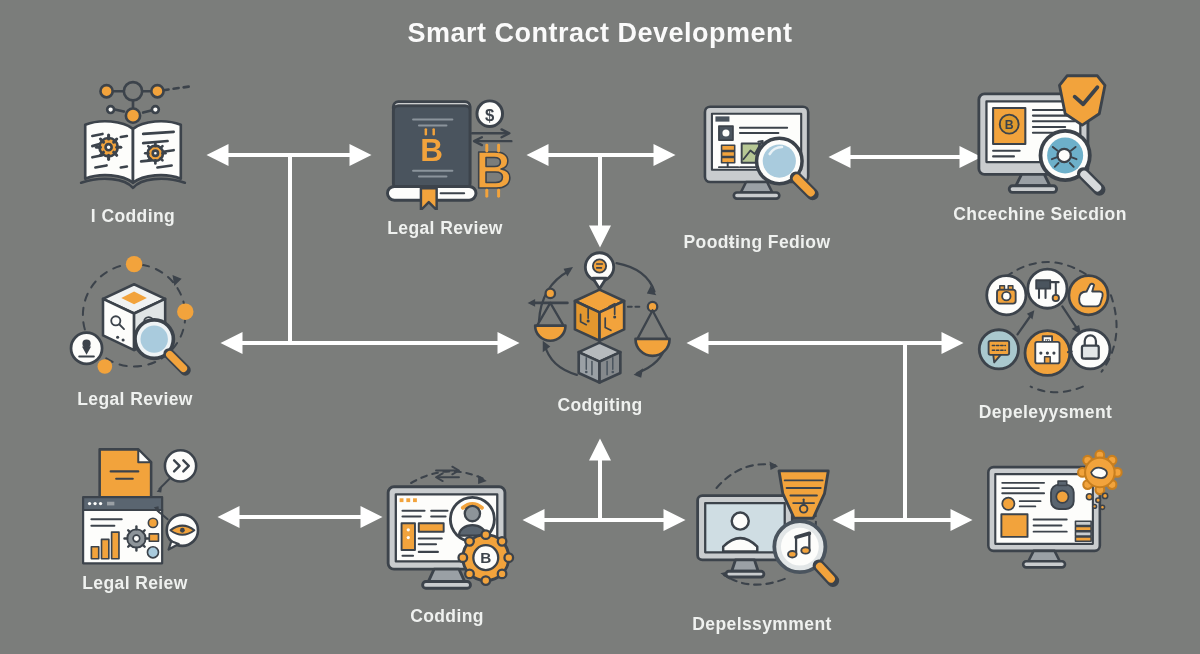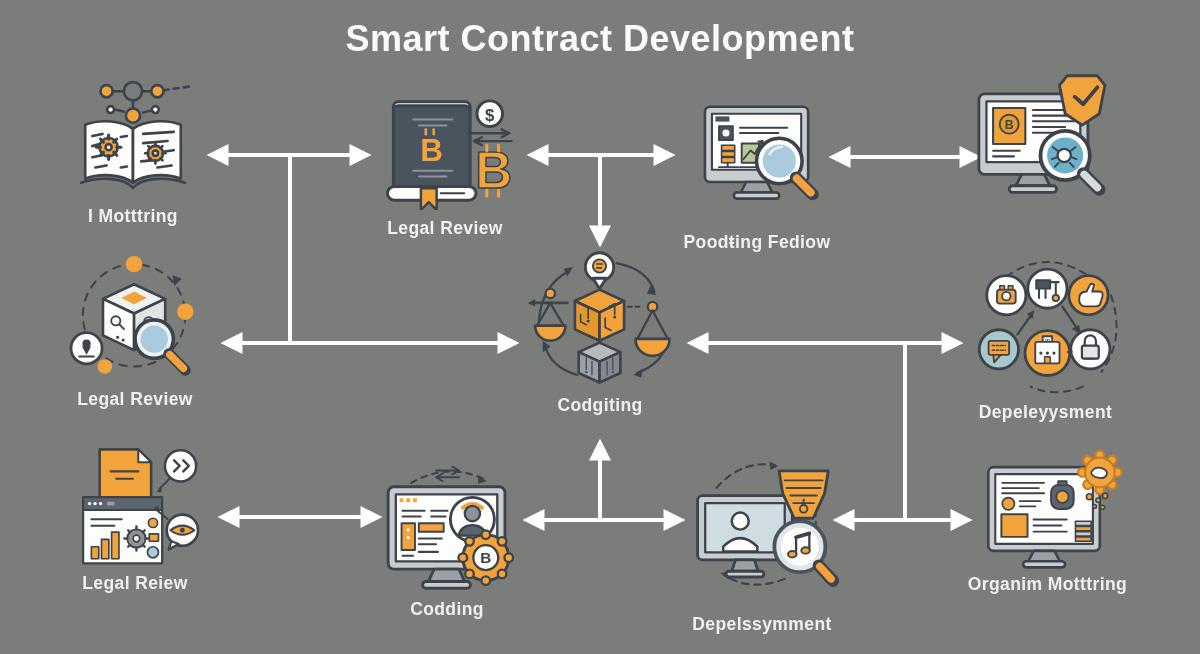--- a/index.html
+++ b/index.html
@@ -2,21 +2,21 @@
 <html><head>
 <meta charset="utf-8">
 <style>
   html,body{margin:0;padding:0;background:#7b7d7b;}
   #canvas{
     position:relative;width:1200px;height:654px;background:#7b7d7b;
     overflow:hidden;font-family:"Liberation Sans",sans-serif;
   }
   .title{
     position:absolute;top:18px;left:0;width:1200px;text-align:center;
-    color:#fafafa;font-size:36px;font-weight:bold;letter-spacing:.5px;
+    color:#fafafa;font-size:27px;font-weight:bold;letter-spacing:.5px;
   }
   .node{position:absolute;display:flex;flex-direction:column;align-items:center;}
   .lbl{
     color:#eff1ef;font-size:17.5px;font-weight:bold;letter-spacing:.4px;
     text-align:center;white-space:nowrap;
   }
   #wires{position:absolute;left:0;top:0;pointer-events:none;}
   .ic{display:block;}
 </style>
 </head>
@@ -100,21 +100,21 @@
               <line x1="99" y1="74" x2="102" y2="74"></line>
               <line x1="85" y1="67" x2="87" y2="69"></line>
               <line x1="97" y1="79" x2="99" y2="81"></line>
               <line x1="85" y1="81" x2="87" y2="79"></line>
               <line x1="97" y1="69" x2="99" y2="67"></line>
             </g>
           <circle cx="92" cy="74" r="2.6" fill="#fdfdfb"></circle>
         </g>
       </g>
     </svg>
-    <div class="lbl" style="margin-top:8px">I Motttring</div>
+    <div class="lbl" style="margin-top:8px">I Codding</div>
   </div>
 
   <div class="node" style="left:350px;top:92px;width:190px">
     <svg class="ic" width="155" height="118" viewBox="0 0 150 120">
       <g stroke="#3c434b" stroke-width="3" fill="none" stroke-linecap="round" stroke-linejoin="round">
         <rect x="22" y="10" width="78" height="12" rx="5" fill="#fdfdfb"></rect>
         <rect x="22" y="14" width="78" height="84" rx="5" fill="#4a545e"></rect>
         <line x1="42" y1="28" x2="82" y2="28" stroke="#8b949c" stroke-width="2"></line>
           <line x1="48" y1="34" x2="76" y2="34" stroke="#8b949c" stroke-width="2"></line>
         <text x="61" y="70" text-anchor="middle" font-family="Liberation Sans,sans-serif" font-size="32" font-weight="bold" fill="#F2A33C" stroke="none">B</text>
@@ -213,20 +213,21 @@
               <line x1="99" y1="96" x2="95" y2="100"></line>
               <line x1="112" y1="83" x2="117" y2="79"></line>
               <line x1="113" y1="90" x2="118" y2="92"></line>
               <line x1="111" y1="96" x2="115" y2="100"></line>
             </g>
           <line x1="125" y1="107" x2="142" y2="124" stroke="#3c434b" stroke-width="13"></line>
           <line x1="126" y1="108" x2="140" y2="122" stroke="#d7dadc" stroke-width="8"></line>
         </g>
       </g>
     </svg>
+    <div class="lbl" style="margin-top:4px">Chcechine Seicdion</div>
   </div>
 
   <div class="node" style="left:40px;top:255px;width:190px">
     <svg class="ic" width="150" height="128" viewBox="0 0 150 140">
       <g stroke="#3c434b" stroke-width="2.8" fill="none" stroke-linecap="round" stroke-linejoin="round">
         <circle cx="74" cy="66" r="56" stroke-dasharray="8 8" stroke-width="2.2"></circle>
         <polygon points="116,22 126,26 118,34" fill="#3c434b" stroke="none"></polygon>
         <polygon points="34,112 26,104 24,115" fill="#3c434b" stroke="none"></polygon>
         <circle cx="74" cy="10" r="9" fill="#F2A33C" stroke="none"></circle>
         <circle cx="130" cy="62" r="9" fill="#F2A33C" stroke="none"></circle>
@@ -486,21 +487,21 @@
             <circle cx="103" cy="85" r="4.5"></circle>
               <circle cx="137" cy="119" r="4.5"></circle>
               <circle cx="103" cy="119" r="4.5"></circle>
               <circle cx="137" cy="85" r="4.5"></circle>
           </g>
           <circle cx="120" cy="102" r="13" fill="#fdfdfb" stroke-width="2.4"></circle>
           <text x="120" y="108" text-anchor="middle" font-family="Liberation Sans,sans-serif" font-size="16" font-weight="bold" fill="#3c434b" stroke="none">B</text>
         </g>
       </g>
     </svg>
-    <div class="lbl" style="margin-top:5px">Codding</div>
+    <div class="lbl" style="margin-top:12px">Codding</div>
   </div>
 
   <div class="node" style="left:657px;top:452px;width:210px">
     <svg class="ic" width="168" height="142" viewBox="0 0 160 150">
       <g stroke="#3c434b" stroke-width="3" fill="none" stroke-linecap="round" stroke-linejoin="round">
         <path d="M32,38 Q58,8 94,14" stroke-dasharray="7 6" stroke-width="2.2"></path>
           <polygon points="88,10 97,15 89,19" fill="#3c434b" stroke="none"></polygon>
         <path d="M128,36 Q142,66 134,94" stroke-dasharray="7 6" stroke-width="2.2"></path>
         <path d="M104,134 Q68,148 40,130" stroke-dasharray="7 6" stroke-width="2.2"></path>
           <polygon points="46,135 36,128 45,126" fill="#3c434b" stroke="none"></polygon>
@@ -586,16 +587,15 @@
           <circle cx="142" cy="28" r="17" fill="#F2A33C" stroke="#c87f1f" stroke-width="2.4"></circle>
           <path d="M132,28 q4,-7 12,-5 q7,2 6,7 q-2,6 -10,4 q-7,-1 -8,-6 z" fill="#fdfdfb" stroke-width="2"></path>
           <circle cx="130" cy="56" r="3.4" fill="#F2A33C" stroke-width="1.8"></circle>
             <circle cx="140" cy="60" r="2.6" fill="#F2A33C" stroke-width="1.8"></circle>
             <circle cx="148" cy="55" r="3" fill="#F2A33C" stroke-width="1.8"></circle>
             <circle cx="136" cy="67" r="2.2" fill="#F2A33C" stroke-width="1.8"></circle>
             <circle cx="145" cy="68" r="2.4" fill="#F2A33C" stroke-width="1.8"></circle>
         </g>
       </g>
     </svg>
-    <div class="lbl" style="margin-top:4px">Organim Motttring</div>
   </div>
 
 </div>
 
 </body></html>

